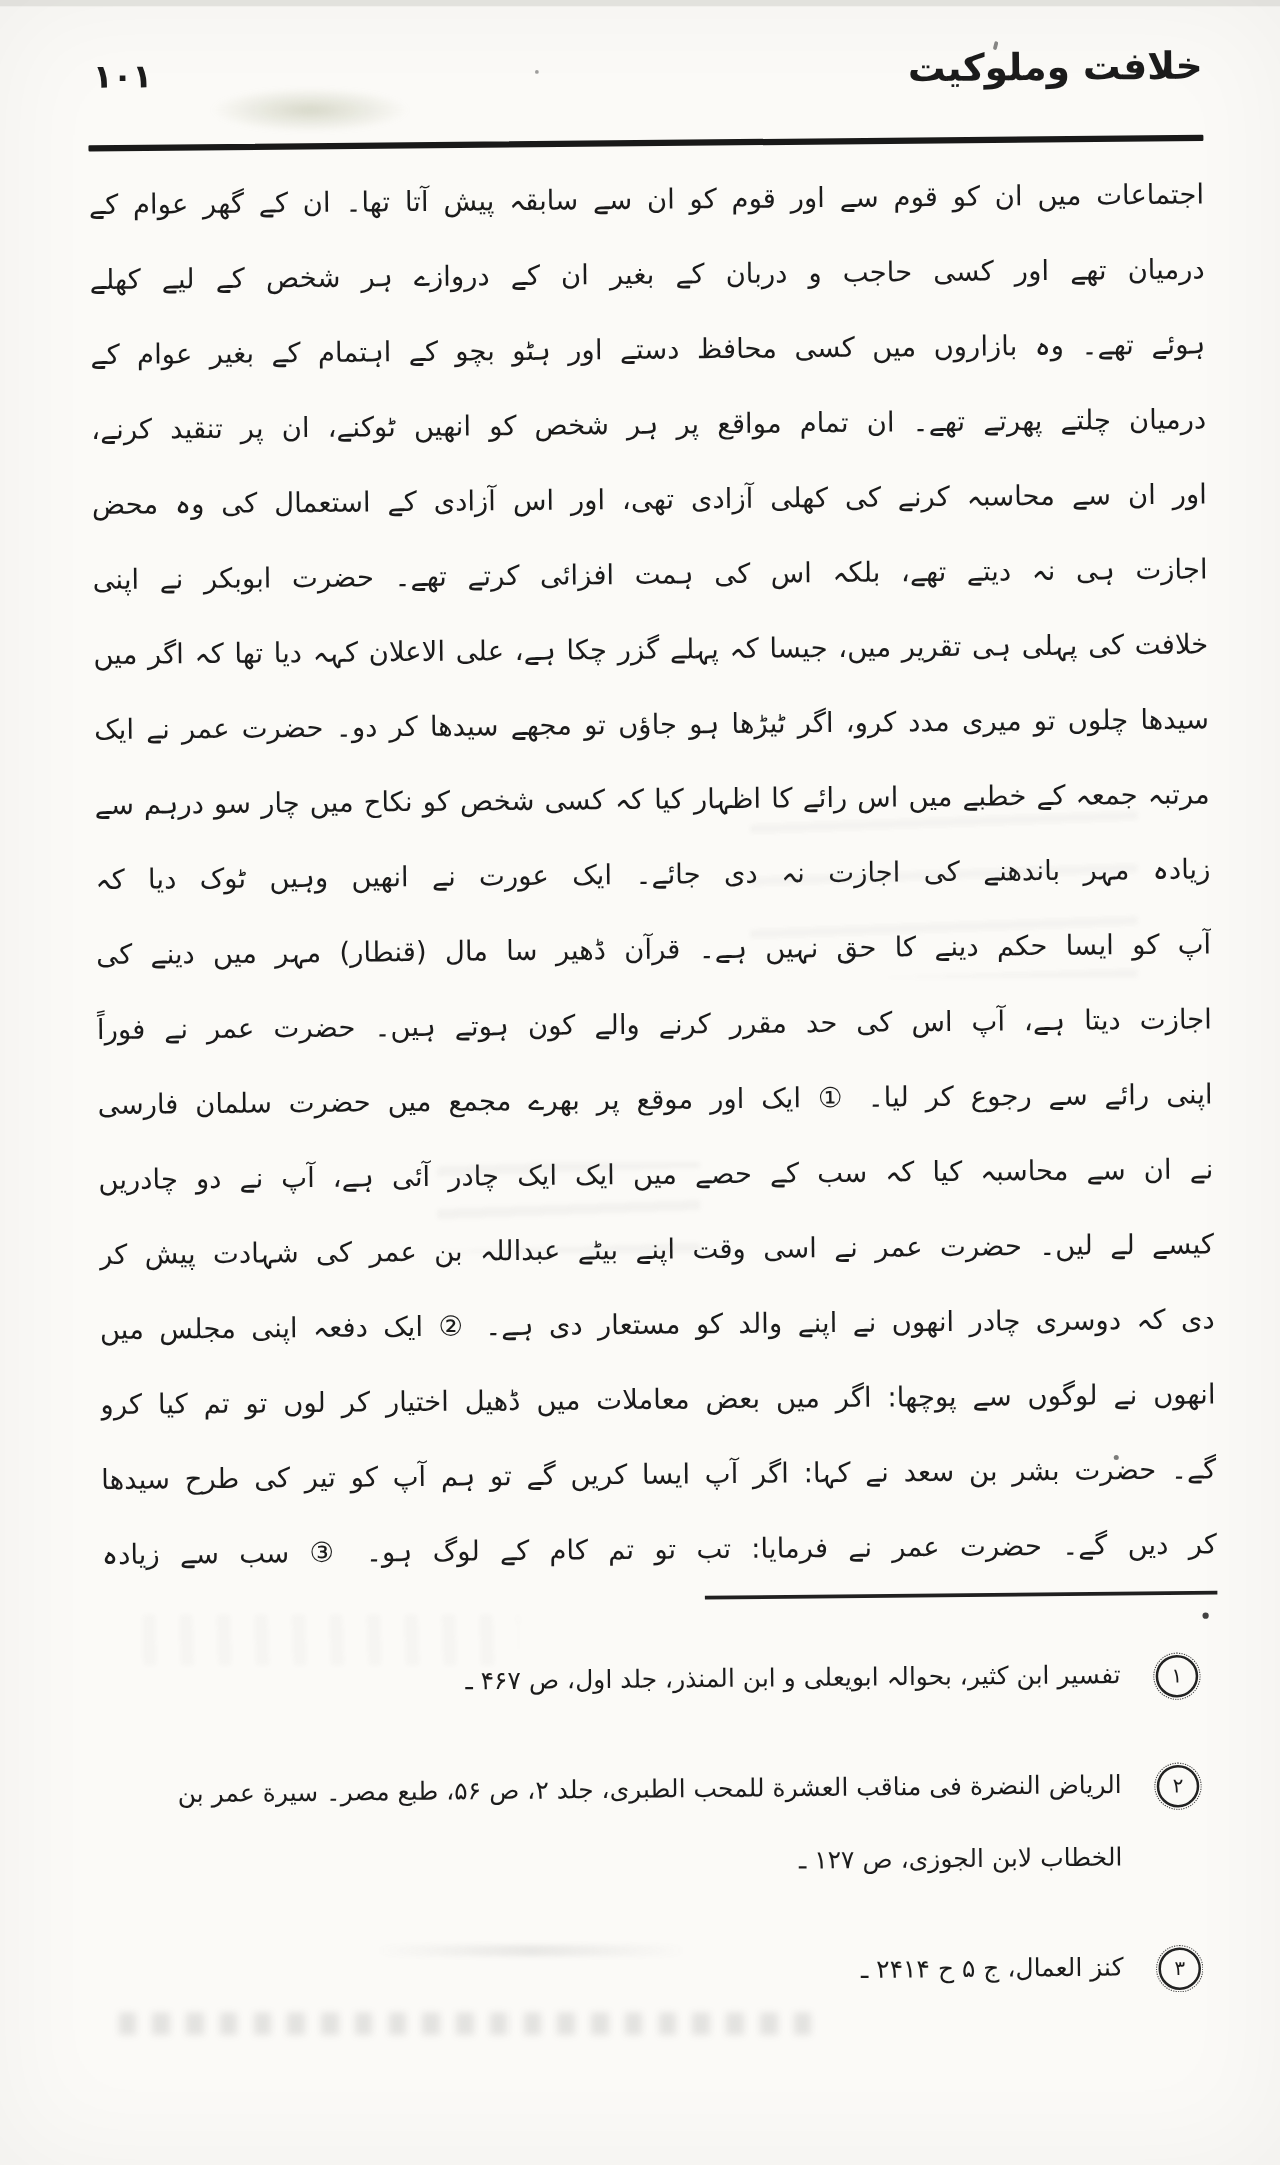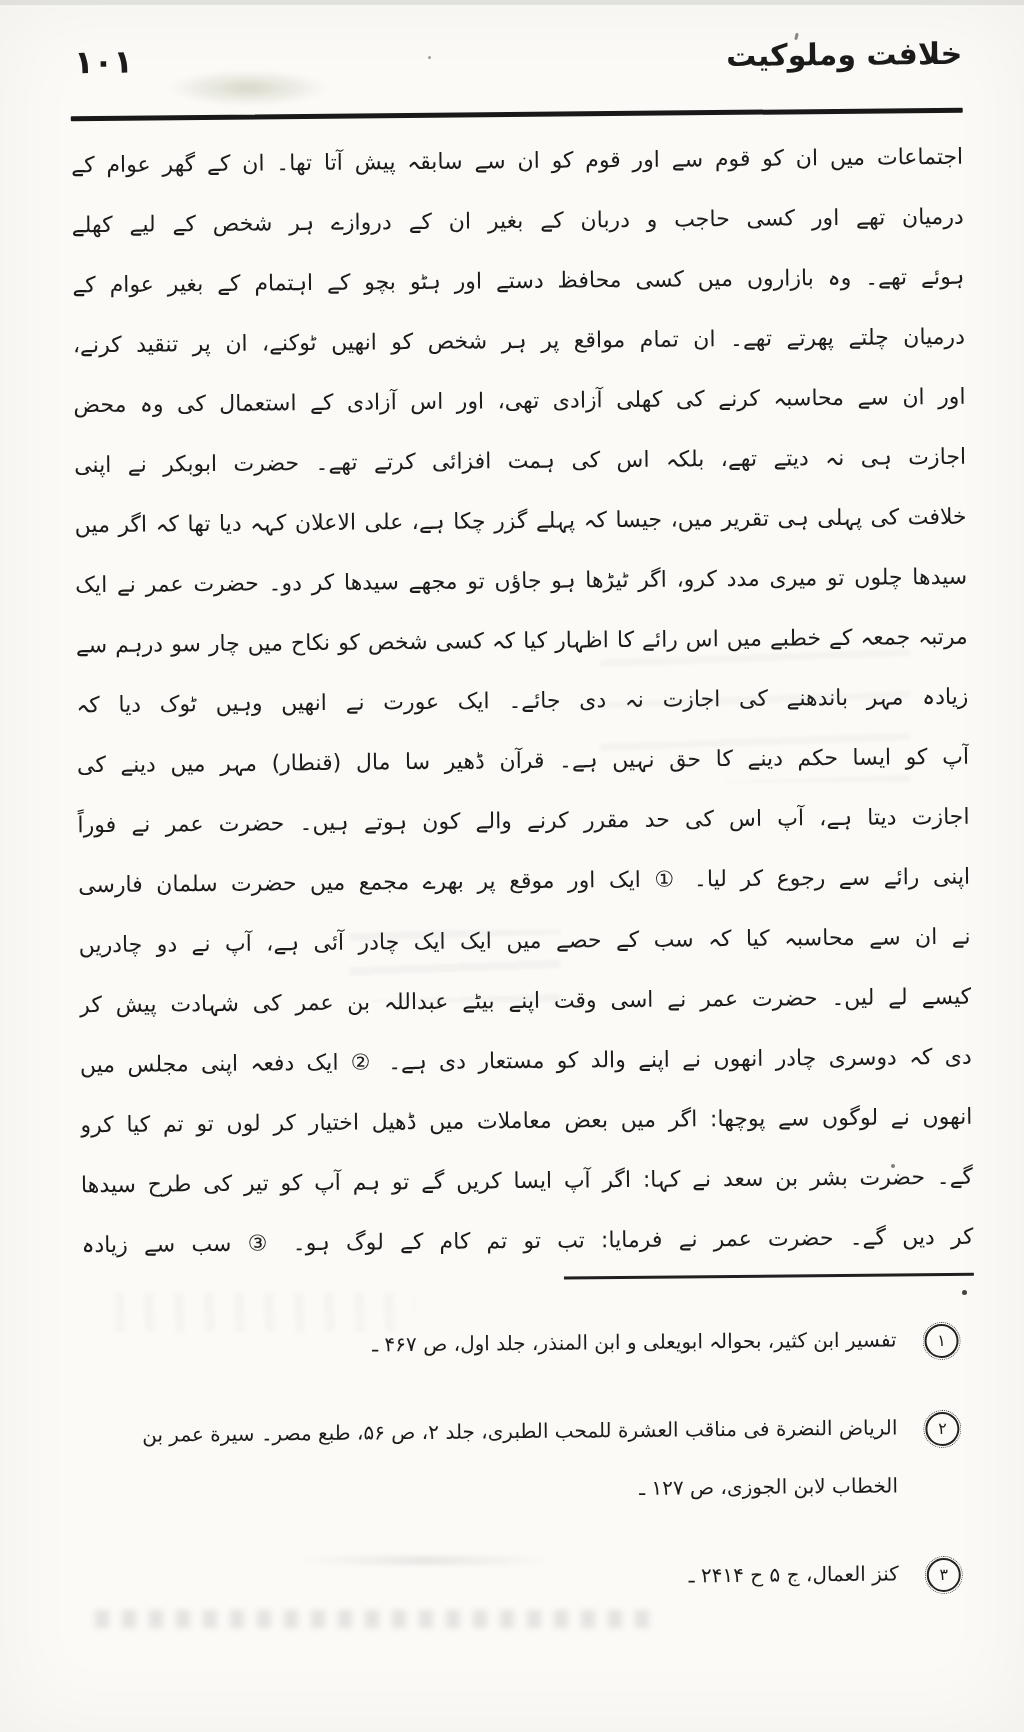--- a/index.html
+++ b/index.html
@@ -10,21 +10,21 @@
     box-shadow:inset 0 0 90px rgba(0,0,0,0.045);
   }
   .edge-band{position:absolute;top:0;left:0;width:100%;height:5px;background:rgba(175,175,170,.28);}
   .sheet{
     position:absolute;top:36px;left:70px;right:62px;
     transform:rotate(-0.55deg);transform-origin:50% 0;
     direction:rtl;
   }
   .header{display:flex;justify-content:space-between;align-items:flex-end;}
   .title{font-size:30px;font-weight:bold;line-height:44px;}
-  .pagenum{font-size:32px;font-weight:bold;letter-spacing:7px;line-height:44px;padding-left:4px;}
+  .pagenum{font-size:26px;font-weight:bold;letter-spacing:7px;line-height:44px;padding-left:4px;}
   .rule{height:5px;background:#191919;margin-top:32px;border-radius:1px;}
   .body{margin-top:14px;}
   .bline{
     height:60px;line-height:60px;font-size:22px;
     white-space:nowrap;overflow:hidden;
     text-align:justify;text-align-last:justify;text-justify:inter-word;
   }
   .fnsep{width:46%;height:3px;background:#202020;margin-top:6px;}
   .footnotes{margin-top:34px;padding:0 16px 0 58px;}
   .fn{display:flex;gap:28px;margin-bottom:30px;align-items:flex-start;direction:rtl;}

